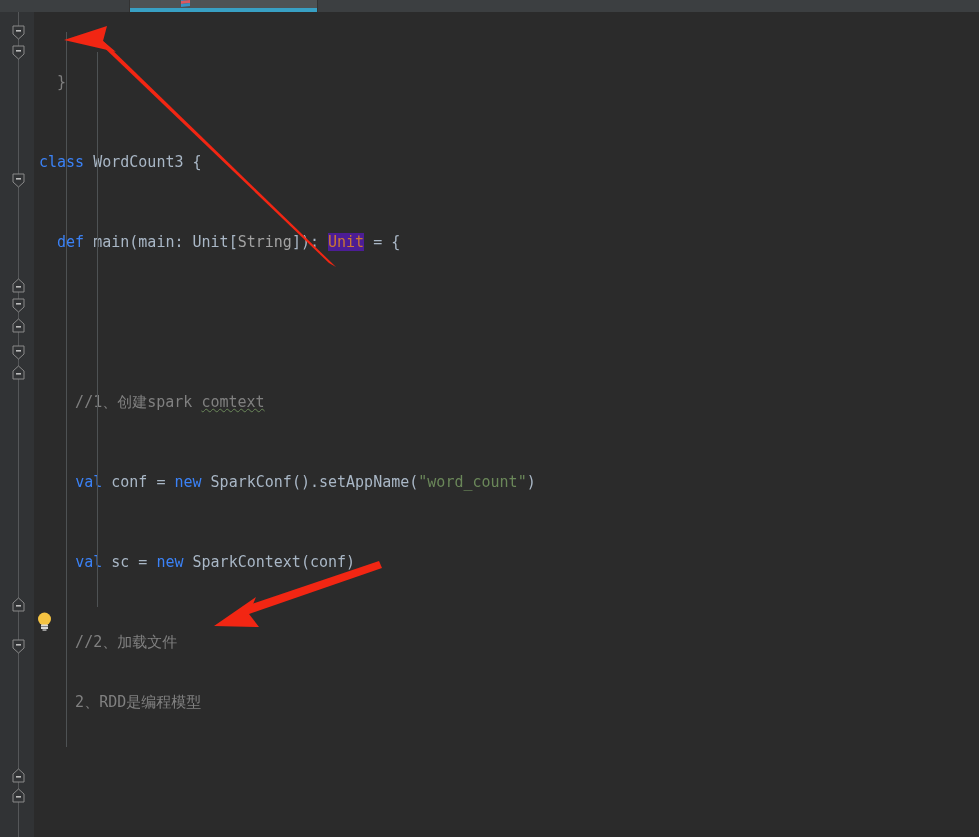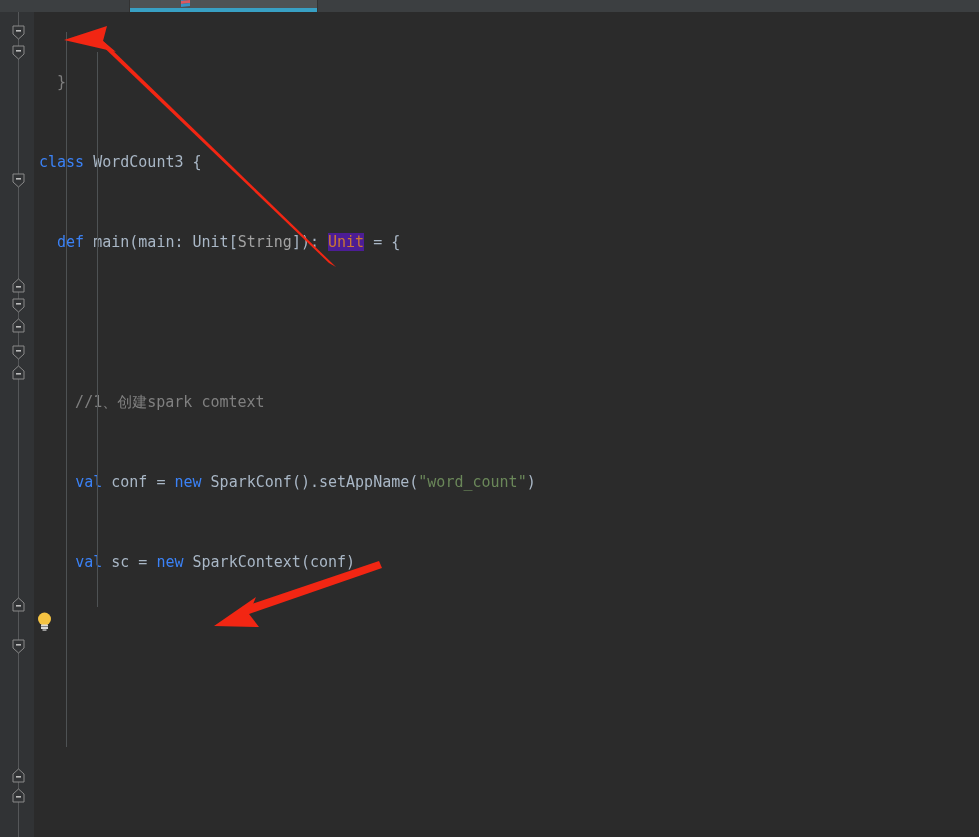--- a/index.html
+++ b/index.html
@@ -103,20 +103,21 @@
   
   .kw   { color: #3b82f6; }          
   .id   { color: #a9b7c6; }
   .type { color: #a3a3a3; }          
   .cls  { color: #a9b7c6; }
   .str  { color: #6a8759; }          
   .cmt  { color: #808080; }          
   .pun  { color: #a9b7c6; }
   .hl   { background: #4c1d95; color: #cc7832; }
   .wavy {
+    text-decoration: underline;
     text-decoration-style: wavy;
     text-decoration-color: #6a8759;
     text-decoration-thickness: 1px;
   }
 
   
   .bulb {
     position: absolute;
     left: 36px; top: 612px;
     width: 17px; height: 19px;
@@ -210,20 +211,22 @@
     <div class="line">  <span class="kw">def</span> <span class="id">main</span><span class="pun">(</span><span class="id">main</span><span class="pun">:</span> <span class="cls">Unit</span><span class="pun">[</span><span class="type">String</span><span class="pun">])</span><span class="pun">:</span> <span class="hl">Unit</span> <span class="pun">=</span> <span class="pun">{</span></div>
 
     <div class="line"> </div>
 
     <div class="line"><span class="cmt">    //1、创建spark </span><span class="cmt wavy">comtext</span></div>
 
     <div class="line">    <span class="kw">val</span> <span class="id">conf</span> <span class="pun">=</span> <span class="kw">new</span> <span class="id">SparkConf</span><span class="pun">().</span><span class="id">setAppName</span><span class="pun">(</span><span class="str">"word_count"</span><span class="pun">)</span></div>
 
     <div class="line">    <span class="kw">val</span> <span class="id">sc</span> <span class="pun">=</span> <span class="kw">new</span> <span class="id">SparkContext</span><span class="pun">(</span><span class="id">conf</span><span class="pun">)</span></div>
 
+    <div class="line"><span class="cmt">    //2、加载文件</span></div>
+    <div class="line"><span class="cmt">    2、RDD是编程模型</span></div>
     
     
     
     
     
 
     
 
     
     

